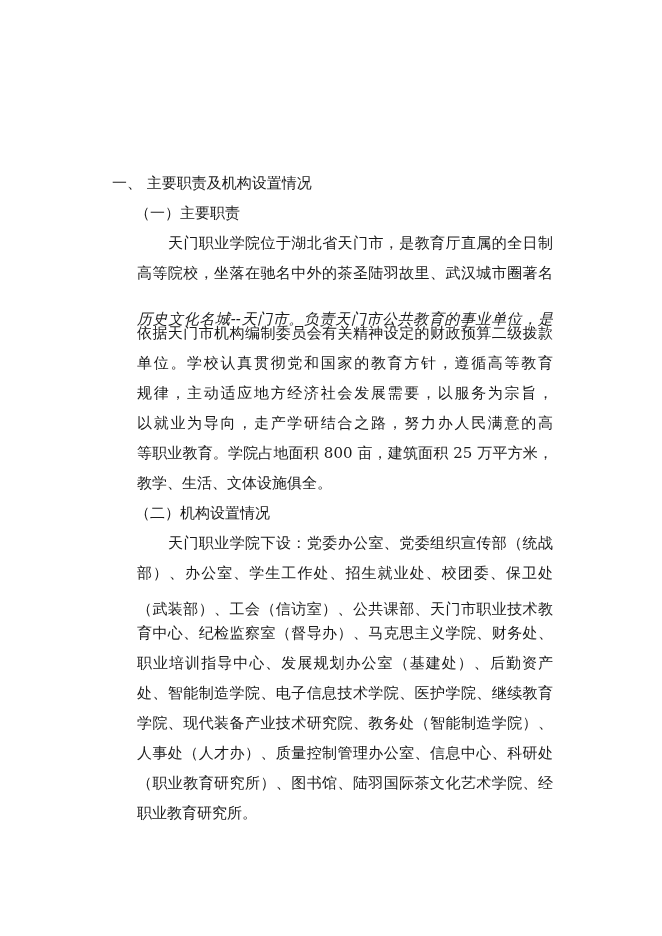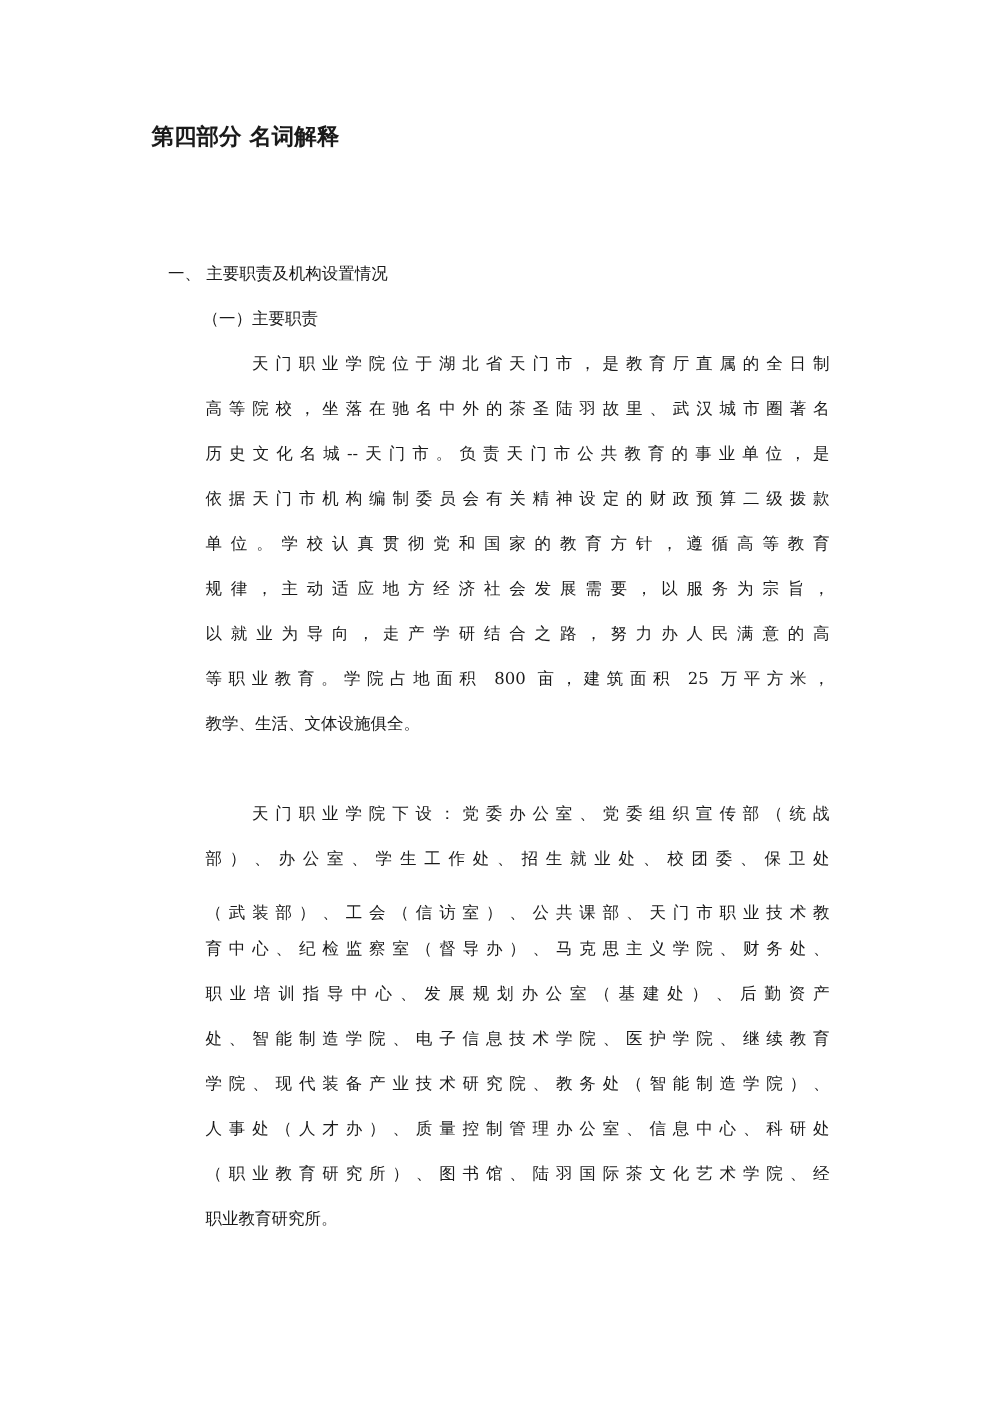--- a/index.html
+++ b/index.html
@@ -18,59 +18,59 @@
     .page {
       position: absolute;
       left: 0; top: 0;
       width: 662px;
       height: 936px;
       background: #ffffff;
     }
     .ln {
       position: absolute;
       white-space: nowrap;
-      font-size: 11px;
+      font-size: 15px;
       line-height: 20px;
       letter-spacing: 0px;
     }
     .bold {
       font-family: "DejaVu Sans", "Liberation Sans", sans-serif;
       font-weight: bold;
       font-size: 15px;
     }
     .justify {
       width: 416px;
       text-align: justify;
       text-align-last: justify;
     }
   </style>
 </head>
 <body>
 
 <div class="page">
 
-  <div class="ln bold" style="left:101px; top:81px;">第四部分    名词解释</div>
 
 
   <div class="ln" style="left:112px; top:173px;">一、  主要职责及机构设置情况</div>
 
   <div class="ln" style="left:135px; top:203px;">（一）主要职责</div>
 
   <div>
     <div class="ln justify" style="left:168px; top:233px; width:385px;">天门职业学院位于湖北省天门市，是教育厅直属的全日制</div>
     <div class="ln justify" style="left:137px; top:263px;">高等院校，坐落在驰名中外的茶圣陆羽故里、武汉城市圈著名</div>
-    <div class="ln justify" style="left:137px; top:293px;">历史文化名城--天门市。负责天门市公共教育的事业单位，是</div>
+    <div class="ln justify" style="left:137px; top:309px;font-style:italic;">历史文化名城--天门市。负责天门市公共教育的事业单位，是</div>
     <div class="ln justify" style="left:137px; top:323px;">依据天门市机构编制委员会有关精神设定的财政预算二级拨款</div>
     <div class="ln justify" style="left:137px; top:353px;">单位。学校认真贯彻党和国家的教育方针，遵循高等教育</div>
     <div class="ln justify" style="left:137px; top:383px;">规律，主动适应地方经济社会发展需要，以服务为宗旨，</div>
     <div class="ln justify" style="left:137px; top:413px;">以就业为导向，走产学研结合之路，努力办人民满意的高</div>
     <div class="ln justify" style="left:137px; top:443px;">等职业教育。学院占地面积 800 亩，建筑面积 25 万平方米，</div>
     <div class="ln" style="left:137px; top:473px;text-align:right;">教学、生活、文体设施俱全。</div>
   </div>
 
+  <div class="ln" style="left:135px; top:503px;">（二）机构设置情况</div>
 
   <div>
     <div class="ln justify" style="left:168px; top:533px; width:385px;">天门职业学院下设：党委办公室、党委组织宣传部（统战</div>
     <div class="ln justify" style="left:137px; top:563px;">部）、办公室、学生工作处、招生就业处、校团委、保卫处</div>
     <div class="ln justify" style="left:137px; top:599px;">（武装部）、工会（信访室）、公共课部、天门市职业技术教</div>
     <div class="ln justify" style="left:137px; top:623px;">育中心、纪检监察室（督导办）、马克思主义学院、财务处、</div>
     <div class="ln justify" style="left:137px; top:653px;">职业培训指导中心、发展规划办公室（基建处）、后勤资产</div>
     <div class="ln justify" style="left:137px; top:683px;">处、智能制造学院、电子信息技术学院、医护学院、继续教育</div>
     <div class="ln justify" style="left:137px; top:713px;">学院、现代装备产业技术研究院、教务处（智能制造学院）、</div>
     <div class="ln justify" style="left:137px; top:743px;">人事处（人才办）、质量控制管理办公室、信息中心、科研处</div>

